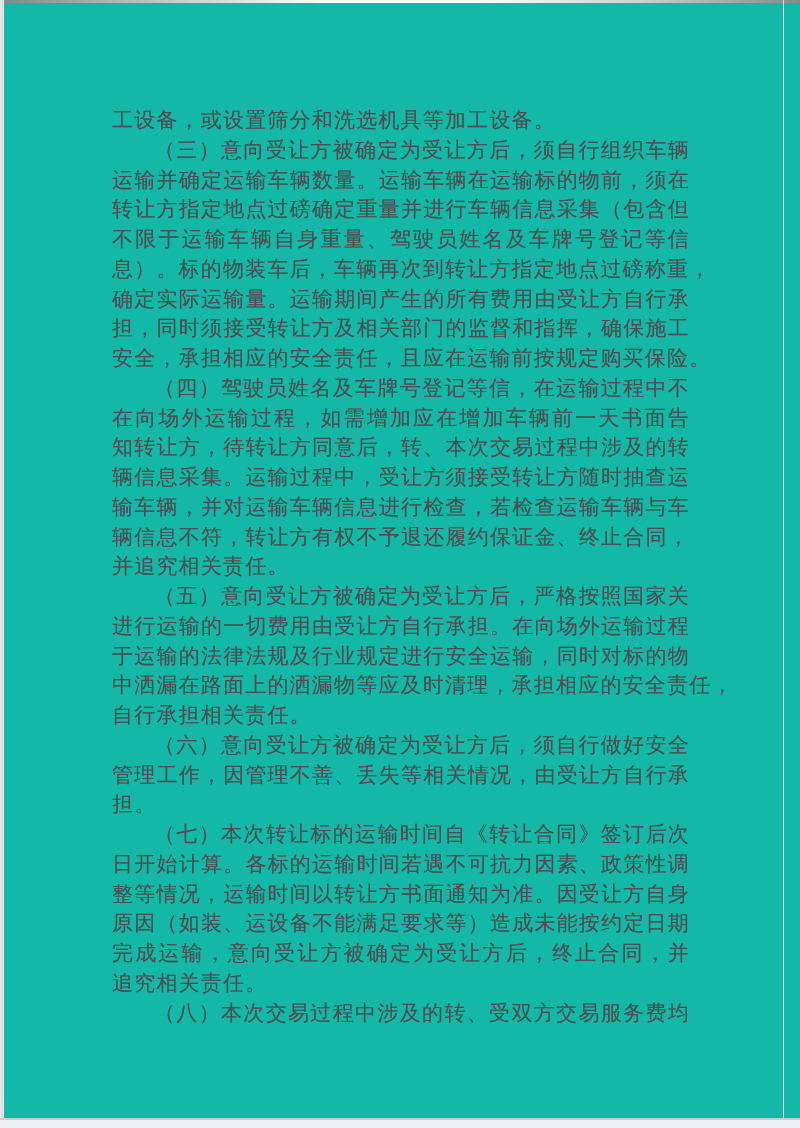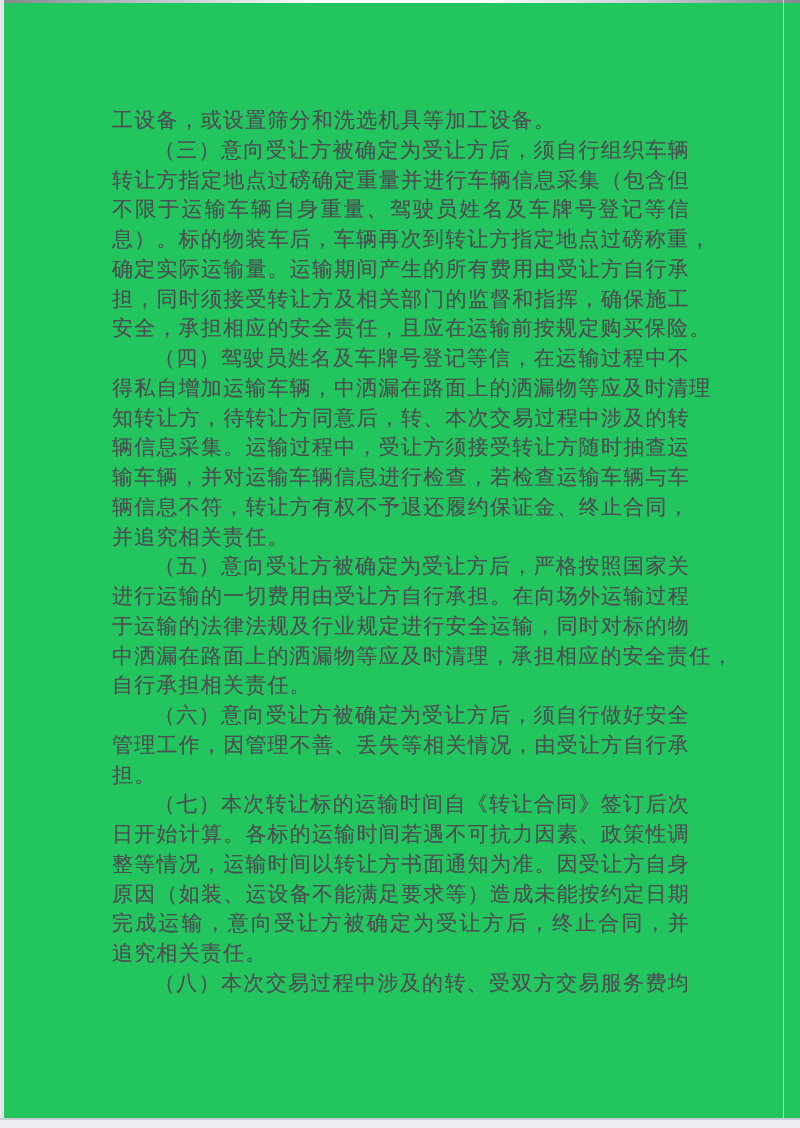--- a/index.html
+++ b/index.html
@@ -4,21 +4,21 @@
 <style>
   html, body {
     margin: 0;
     padding: 0;
     background: #ffffff;
   }
   .scan-page {
     position: relative;
     width: 800px;
     height: 1128px;
-    background: #22c55e;
+    background: #14b8a6;
     overflow: hidden;
     font-family: "Liberation Serif", "DejaVu Serif", serif;
   }
   
   .edge-top {
     position: absolute;
     top: 0; left: 0;
     width: 100%; height: 3px;
     background: linear-gradient(to right,
       #82878a 0%, #c9cdd0 22%, #fdfdfd 40%,
@@ -76,28 +76,29 @@
 <div class="scan-page">
   <div class="edge-top"></div>
   <div class="edge-left"></div>
   <div class="edge-right"></div>
   <div class="edge-bottom"></div>
 
   <div class="doc-body">
 
   <div class="doc-line para-end">工设备，或设置筛分和洗选机具等加工设备。</div>
       <div class="doc-line indent">（三）意向受让方被确定为受让方后，须自行组织车辆</div>
+      <div class="doc-line">运输并确定运输车辆数量。运输车辆在运输标的物前，须在</div>
       <div class="doc-line">转让方指定地点过磅确定重量并进行车辆信息采集（包含但</div>
       <div class="doc-line">不限于运输车辆自身重量、驾驶员姓名及车牌号登记等信</div>
       <div class="doc-line">息）。标的物装车后，车辆再次到转让方指定地点过磅称重，</div>
       <div class="doc-line">确定实际运输量。运输期间产生的所有费用由受让方自行承</div>
       <div class="doc-line">担，同时须接受转让方及相关部门的监督和指挥，确保施工</div>
       <div class="doc-line">安全，承担相应的安全责任，且应在运输前按规定购买保险。</div>
       <div class="doc-line indent">（四）驾驶员姓名及车牌号登记等信，在运输过程中不</div>
-      <div class="doc-line">得私自增加运输车辆，中洒漏在路面上的洒漏物等应及时清理</div>
+      <div class="doc-line">在向场外运输过程，如需增加应在增加车辆前一天书面告</div>
       <div class="doc-line">知转让方，待转让方同意后，转、本次交易过程中涉及的转</div>
       <div class="doc-line">辆信息采集。运输过程中，受让方须接受转让方随时抽查运</div>
       <div class="doc-line">输车辆，并对运输车辆信息进行检查，若检查运输车辆与车</div>
       <div class="doc-line">辆信息不符，转让方有权不予退还履约保证金、终止合同，</div>
       <div class="doc-line para-end">并追究相关责任。</div>
       <div class="doc-line indent">（五）意向受让方被确定为受让方后，严格按照国家关</div>
       <div class="doc-line">进行运输的一切费用由受让方自行承担。在向场外运输过程</div>
       <div class="doc-line">于运输的法律法规及行业规定进行安全运输，同时对标的物</div>
       <div class="doc-line">中洒漏在路面上的洒漏物等应及时清理，承担相应的安全责任，</div>
       <div class="doc-line para-end">自行承担相关责任。</div>

